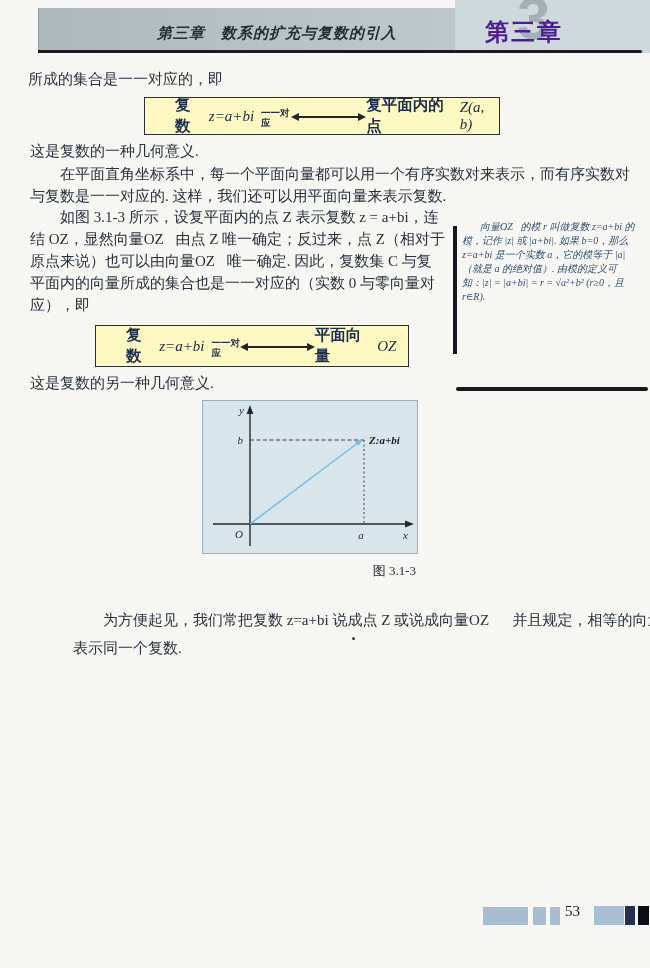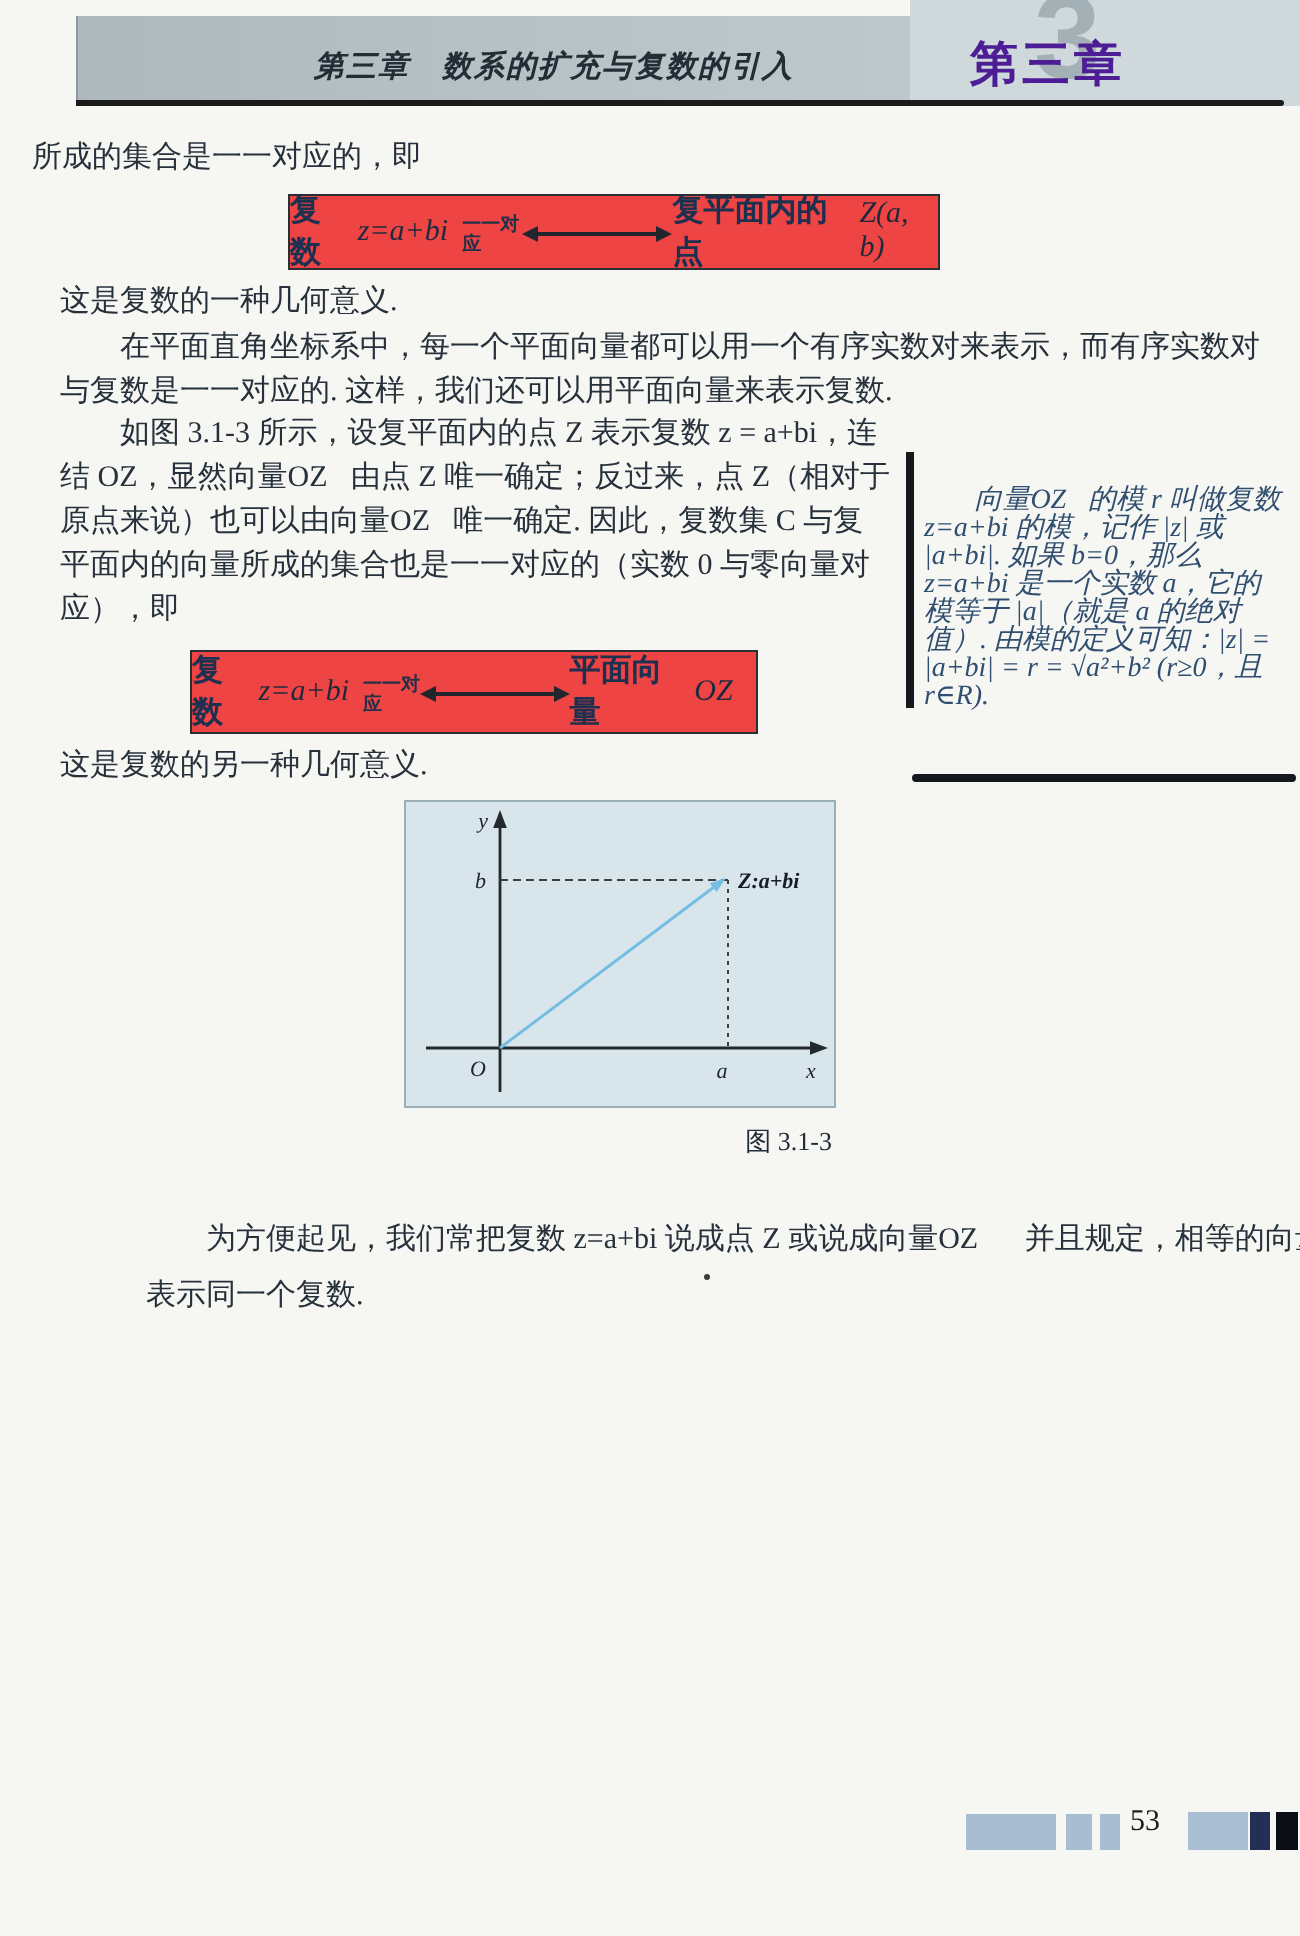--- a/index.html
+++ b/index.html
@@ -36,32 +36,33 @@
   .badge-label {
     position:absolute; left:30px; top:16px;
     font-family:"Liberation Sans","DejaVu Sans",sans-serif;
     font-weight:bold; font-size:24px; color:#4c1d95; letter-spacing:2px;
   }
   .header-rule { left:38px; top:50px; width:604px; height:3px; background:#1b1b1b; border-radius:0 2px 2px 0; }
 
   
   .body-text { font-size:15px; line-height:22px; color:#27313c; }
   .indent { text-indent:2em; }
-  .p-intro   { left:16px; top:68px;  width:600px; }
+  .p-intro   { left:28px; top:68px;  width:600px; }
   .p-meaning1{ left:30px; top:140px; width:600px; }
   .p-vector  { left:30px; top:163px; width:600px; }
   .p-figure  { left:30px; top:206px; width:416px; }
   .p-meaning2{ left:30px; top:372px; width:600px; }
   .p-final   { left:30px; top:606px; width:600px; line-height:28px;margin-left:43px; }
 
   
   .corr-box {
-    background:#ef4444; border:1.5px solid #2a2f33;
+    background:#fef9c3; border:1.5px solid #2a2f33;
     display:flex; align-items:center; justify-content:center;
     gap:4px;
+    padding-left:30px;
   }
   .box-1 { left:144px; top:97px;  width:324px; height:36px; }
   .box-2 { left:95px;  top:325px; width:282px; height:40px; }
   .box-cjk { font-weight:bold; font-size:15.5px; color:#1d3050; }
   .math { font-style:italic; font-size:15px; color:#1d2a3d; }
   .corr-arrow { display:inline-flex; flex-direction:row; align-items:center; margin:0 3px; }
   .corr-arrow .lbl { font-size:9.5px; color:#223048; line-height:10px; transform:translateY(2px); font-weight:bold; }
   .corr-arrow .shaft { position:relative; width:64px; height:1.6px; background:#20262c; margin-top:2px; }
   .corr-arrow .shaft::before {
     content:""; position:absolute; left:-7px; top:-3.6px;
@@ -79,22 +80,22 @@
     left:202px; top:400px; width:214px; height:152px;
     background:#d8e6ec; border:1px solid #9ab0b8;
   }
   .figure-caption {
     left:202px; top:562px; width:214px; text-align:right;
     font-size:13px; color:#222c36;
   }
 
   
   .margin-note {
-    left:462px; top:244px; width:182px;
-    font-size:14px; line-height:14px; color:#2f4e70;
+    left:462px; top:220px; width:182px;
+    font-size:10px; line-height:14px; color:#2f4e70;
     font-style:italic; text-indent:1.8em;
   }
   .note-divider   { left:453px; top:226px; width:4px; height:128px; background:#15181c; }
   .note-underline { left:456px; top:387px; width:192px; height:4px; background:#15181c; border-radius:2px; }
 
   
   .f-rect { background:#a8bdd1; top:907px; height:18px; }
   .f-r1 { left:483px; width:45px; }
   .f-r2 { left:533px; width:13px; }
   .f-r3 { left:550px; width:10px; }

